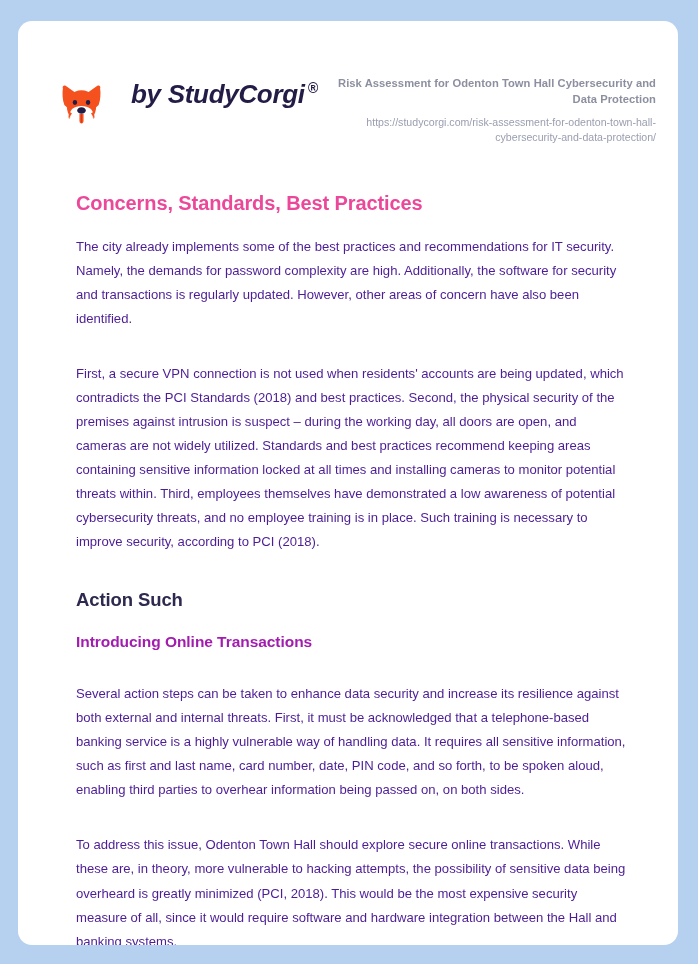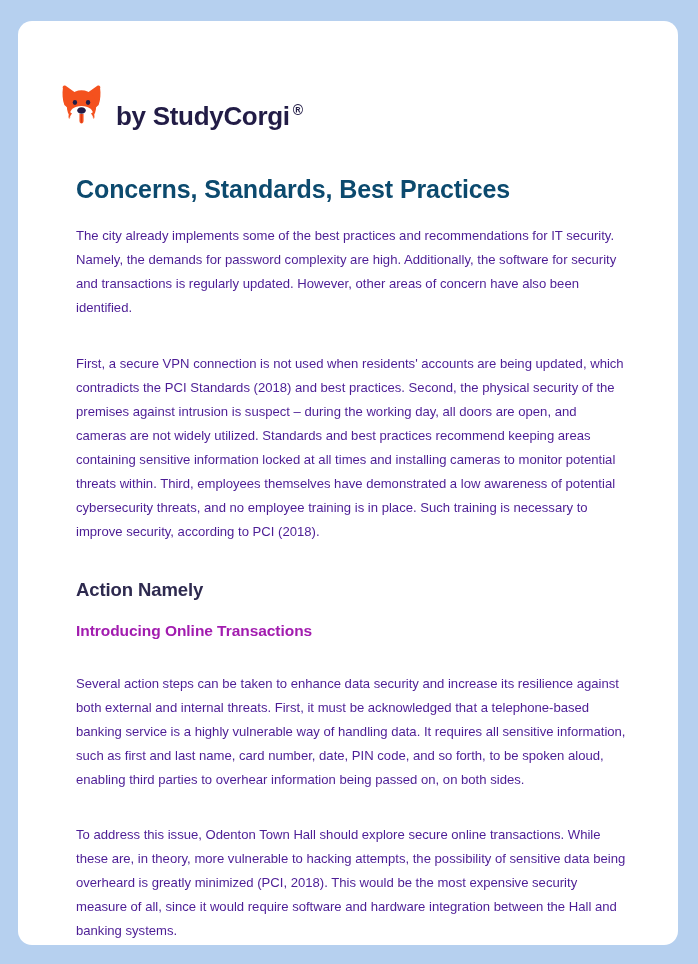--- a/index.html
+++ b/index.html
@@ -30,24 +30,25 @@
   .doc-header {
     display: flex;
     align-items: flex-start;
     justify-content: space-between;
     padding: 53px 22px 0 40px;
     box-sizing: border-box;
   }
 
   .brand {
     display: flex;
-    align-items: flex-end;
-    gap: 11px;
+    align-items: flex-start;
+    gap: 26px;
     flex: 0 0 auto;
     padding-top: 7px;
+    font-style: italic;
   }
 
   .brand-mark {
     width: 47px;
     height: 48px;
     flex: 0 0 auto;
     display: block;
   }
 
   .brand-wordmark {
@@ -93,23 +94,23 @@
     word-break: break-word;
   }
 
   
   .doc-body {
     padding: 0 48px 0 58px;
     box-sizing: border-box;
   }
 
   h1.section-title {
-    font-size: 25px;
+    font-size: 20px;
     font-weight: bold;
-    color: #0c4a6e;
+    color: #ec4899;
     margin: 45px 0 0 0;
     letter-spacing: -0.1px;
     line-height: 1.25;
   }
 
   h2.section-title-2 {
     font-size: 18.5px;
     font-weight: bold;
     color: #2e2a4f;
     margin: 34px 0 0 0;
@@ -163,30 +164,34 @@
 
         <path d="M21.9 33.2 L26.1 33.2 L26.1 40.2 C26.1 42 25.2 43 24 43 C22.8 43 21.9 42 21.9 40.2 Z" fill="#f4511e"></path>
         <path d="M24 33.6 L24 41.6" stroke="#d8391a" stroke-width="1.1" stroke-linecap="round"></path>
 
         <path d="M12.4 31.5 C10.6 33.4 10.2 36.6 11.4 38.6 C12.1 36.4 13 34.3 14.3 32.8 Z" fill="#f4511e"></path>
         <path d="M35.6 31.5 C37.4 33.4 37.8 36.6 36.6 38.6 C35.9 36.4 35 34.3 33.7 32.8 Z" fill="#f4511e"></path>
       </svg>
       <div class="brand-wordmark"><span>by StudyCorgi</span><span class="brand-reg">®</span></div>
     </div>
 
+    <div class="header-meta">
+      <div class="header-title">Risk Assessment for Odenton Town Hall Cybersecurity and Data Protection</div>
+      <div class="header-url">https://studycorgi.com/risk-assessment-for-odenton-town-hall-cybersecurity-and-data-protection/</div>
+    </div>
 
   </div>
 
   <div class="doc-body">
 
     <h1 class="section-title">Concerns, Standards, Best Practices</h1>
     <p class="body-text">The city already implements some of the best practices and recommendations for IT security. Namely, the demands for password complexity are high. Additionally, the software for security and transactions is regularly updated. However, other areas of concern have also been identified.</p>
     <p class="body-text tight">First, a secure VPN connection is not used when residents' accounts are being updated, which contradicts the PCI Standards (2018) and best practices. Second, the physical security of the premises against intrusion is suspect – during the working day, all doors are open, and cameras are not widely utilized. Standards and best practices recommend keeping areas containing sensitive information locked at all times and installing cameras to monitor potential threats within. Third, employees themselves have demonstrated a low awareness of potential cybersecurity threats, and no employee training is in place. Such training is necessary to improve security, according to PCI (2018).</p>
 
-    <h2 class="section-title-2">Action Namely</h2>
+    <h2 class="section-title-2">Action Such</h2>
 
     <h3 class="section-title-3">Introducing Online Transactions</h3>
     <p class="body-text tight">Several action steps can be taken to enhance data security and increase its resilience against both external and internal threats. First, it must be acknowledged that a telephone-based banking service is a highly vulnerable way of handling data. It requires all sensitive information, such as first and last name, card number, date, PIN code, and so forth, to be spoken aloud, enabling third parties to overhear information being passed on, on both sides.</p>
     <p class="body-text tight">To address this issue, Odenton Town Hall should explore secure online transactions. While these are, in theory, more vulnerable to hacking attempts, the possibility of sensitive data being overheard is greatly minimized (PCI, 2018). This would be the most expensive security measure of all, since it would require software and hardware integration between the Hall and banking systems.</p>
 
   </div>
 
 </div>
 
 </body></html>

